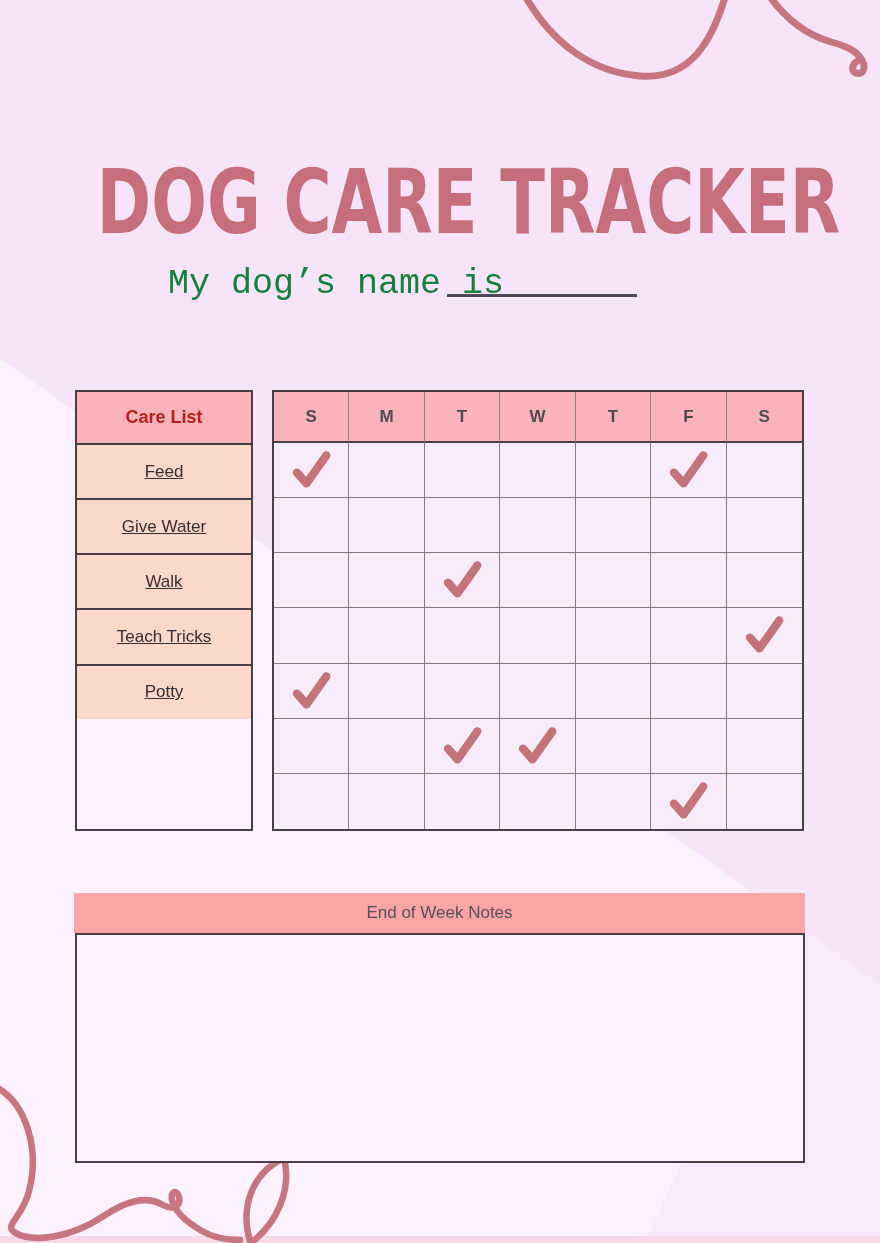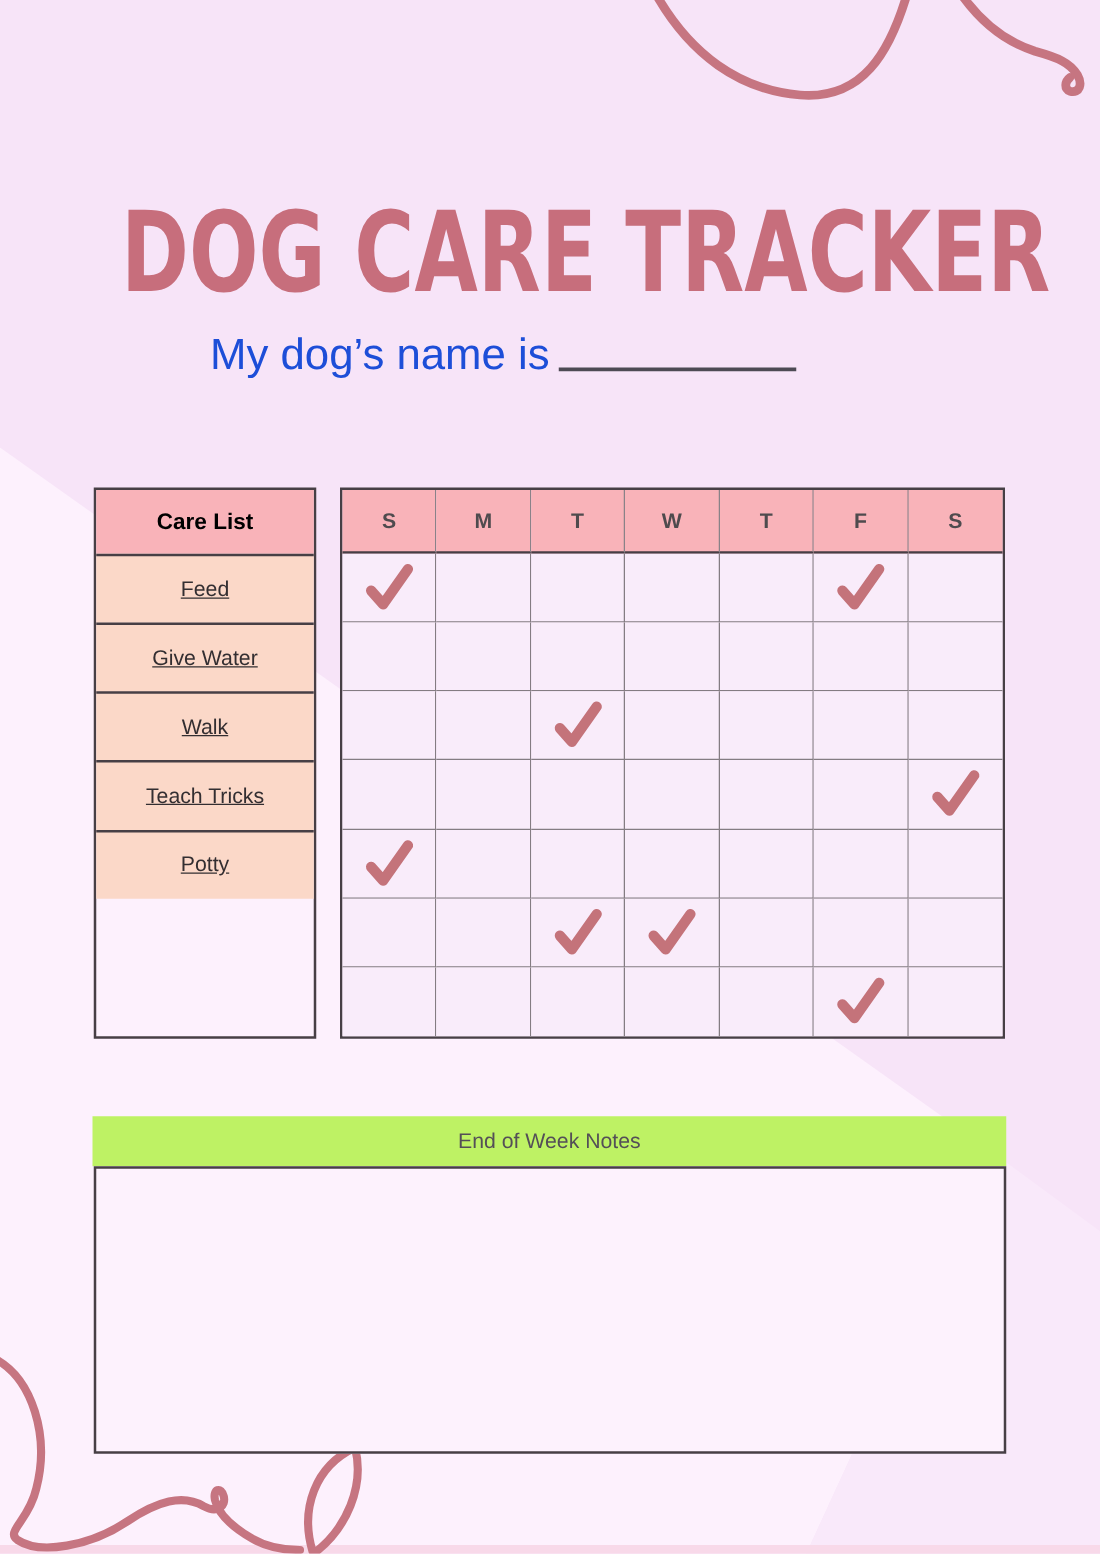--- a/index.html
+++ b/index.html
@@ -16,31 +16,31 @@
   svg.deco{position:absolute;pointer-events:none;}
   
   .title{
     position:absolute;left:0;top:104px;width:880px;text-align:center;
     font-family:"DejaVu Sans","Liberation Sans",sans-serif;
     font-weight:700;font-size:84px;line-height:1;color:#c76e7c;
     transform:scale(0.78,1.06);transform-origin:50% 50%;
     letter-spacing:0px;white-space:nowrap;
   }
   
-  .name-line{position:absolute;left:168px;top:264px;font-size:35px;color:#1d4ed8;}
+  .name-line{position:absolute;left:168px;top:264px;font-size:35px;color:#15803d;font-family:Liberation Mono, monospace;}
   .name-blank{position:absolute;left:447px;top:258px;width:190px;height:36px;border-bottom:3px solid #4d4a54;}
   
   .care-table{
     position:absolute;left:75px;top:390px;width:178px;height:441px;
     border:2px solid #473f45;box-sizing:border-box;
     display:grid;grid-template-rows:51px repeat(7,1fr);
   }
   .care-header{
     background:#f9b3b9;display:flex;align-items:center;justify-content:center;
-    font-weight:700;font-size:18px;color:#000000;
+    font-weight:700;font-size:18px;color:#b91c1c;
   }
   .care-row{
     background:#fbd8c8;border-top:2px solid #473f45;
     display:flex;align-items:center;justify-content:center;
     font-size:17px;color:#332e31;text-decoration:underline;
   }
   .week-grid{
     position:absolute;left:272px;top:390px;width:532px;height:441px;
     border:2px solid #473f45;box-sizing:border-box;
     display:grid;grid-template-columns:repeat(7,1fr);grid-template-rows:51px repeat(7,1fr);
@@ -52,21 +52,21 @@
   }
   .day-cell{
     background:#f9ecfa;border-right:1px solid #847c82;border-bottom:1px solid #847c82;
     display:flex;align-items:center;justify-content:center;
   }
   .day-header.last,.day-cell.last{border-right:none;}
   .day-cell.bottom{border-bottom:none;}
   .check-icon{width:46px;height:48px;}
   
   .notes-bar{
-    position:absolute;left:74px;top:893px;width:731px;height:40px;background:#bef264;
+    position:absolute;left:74px;top:893px;width:731px;height:40px;background:#fca5a5;
     display:flex;align-items:center;justify-content:center;
     font-size:17px;color:#544f57;
   }
   .notes-box{
     position:absolute;left:75px;top:933px;width:730px;height:230px;
     border:2px solid #473f45;box-sizing:border-box;background:#fdf2fd;
     font-size:16px;color:#544f57;padding:8px;
   }
 </style>
 </head>

